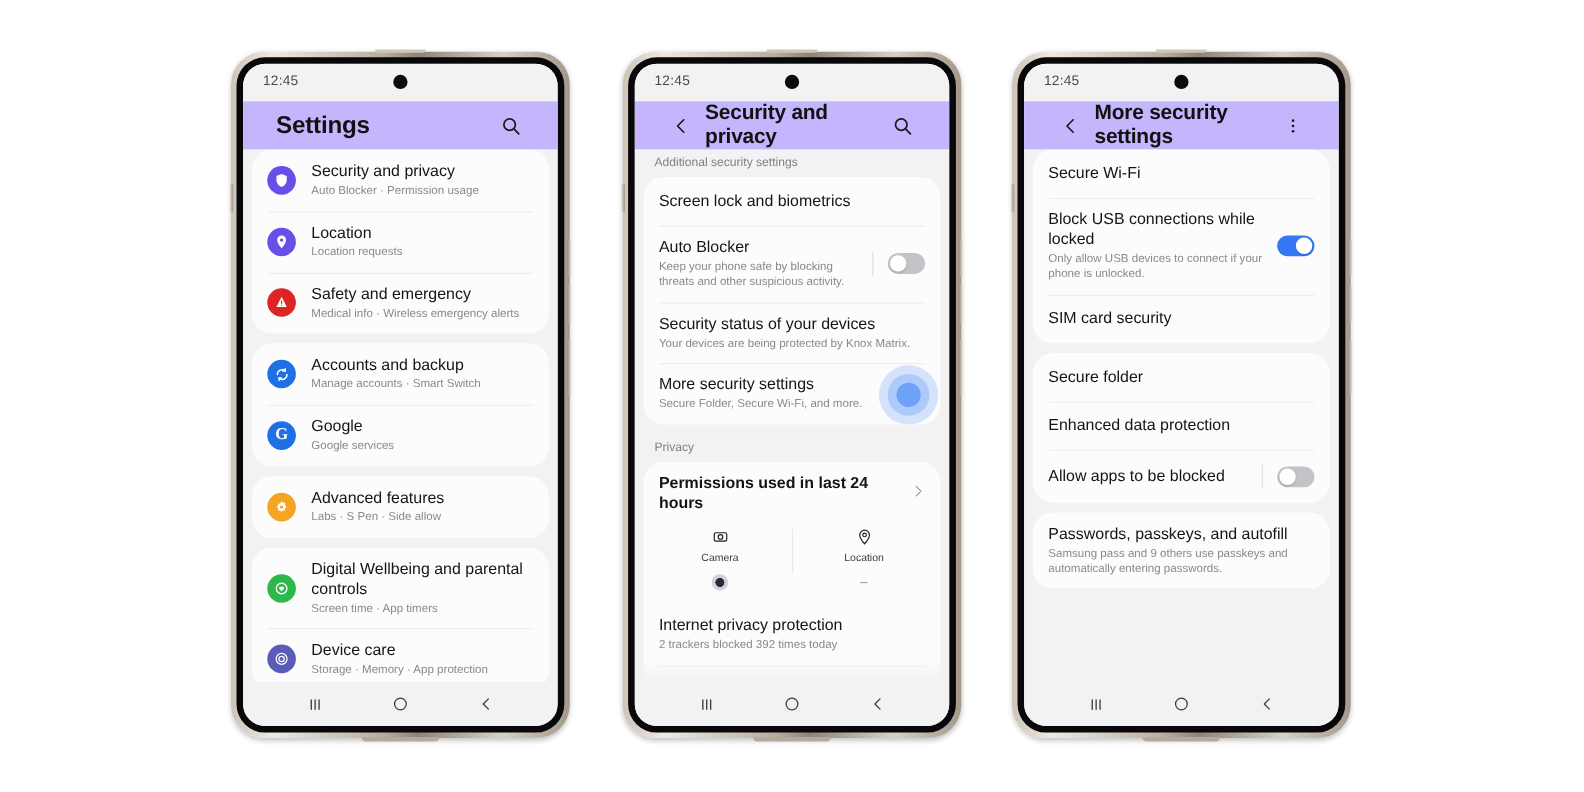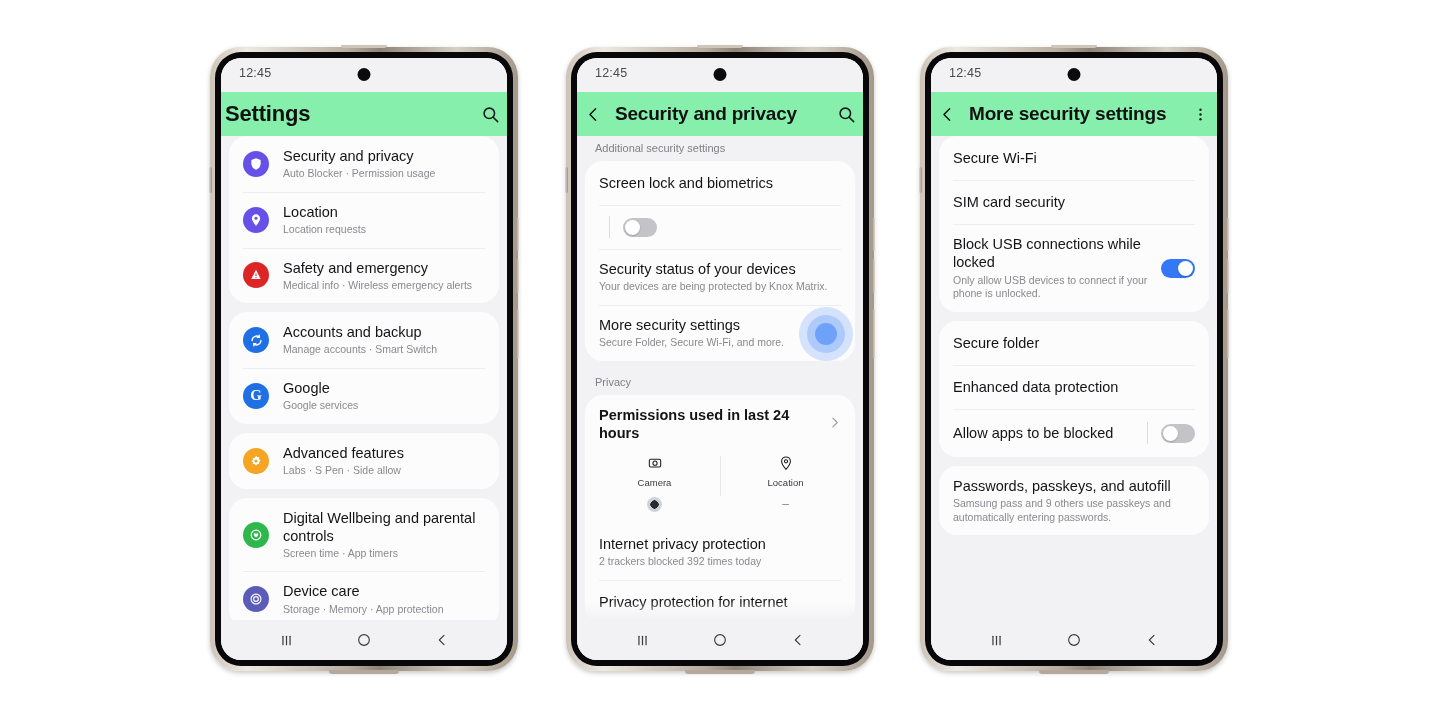--- a/index.html
+++ b/index.html
@@ -39,21 +39,21 @@
   .top-notch{position:absolute;left:50%;transform:translateX(-50%);top:-2px;
     width:46px;height:3px;border-radius:0 0 3px 3px;background:#cfc6ba;}
 
   
   .statusbar{height:34px;flex:0 0 auto;position:relative;background:#f2f2f4;}
   .status-time{position:absolute;left:18px;top:8px;font-size:12.5px;color:#4a4a4c;letter-spacing:.2px;}
   .punchhole{position:absolute;left:50%;top:10px;transform:translateX(-50%);
     width:13px;height:13px;border-radius:50%;background:#0b0b0d;}
 
   
-  .apphdr{flex:0 0 auto;display:flex;align-items:center;height:44px;padding:0 4px;background:#86efac;}
+  .apphdr{flex:0 0 auto;display:flex;align-items:center;height:44px;padding:0 30px;background:#c4b5fd;}
   .apphdr .back{width:24px;height:24px;flex:0 0 auto;display:flex;align-items:center;justify-content:center;}
   .apphdr .title{font-size:19px;font-weight:bold;color:#111;letter-spacing:-.2px;}
   .apphdr .title.big{font-size:22px;}
   .apphdr .spacer{flex:1 1 auto;}
   .apphdr .act{width:26px;height:26px;display:flex;align-items:center;justify-content:center;}
 
   
   .body{flex:1 1 auto;overflow:hidden;background:#f2f2f4;padding:0 8px;position:relative;}
   .section-label{font-size:11px;color:#808084;padding:6px 10px 7px 10px;}
   .card{background:#fcfcfd;border-radius:18px;margin-bottom:9px;overflow:hidden;}
@@ -307,20 +307,24 @@
         <div class="section-label">Additional security settings</div>
 
         <div class="card">
           <div class="row simple">
             <div class="txt">
               <div class="t1">Screen lock and biometrics</div>
             </div>
           </div>
 
           <div class="row">
+            <div class="txt">
+              <div class="t1">Auto Blocker</div>
+              <div class="t2">Keep your phone safe by blocking threats and other suspicious activity.</div>
+            </div>
             <div class="tgl-wrap">
               <div class="tgl-div"></div>
               <div class="tgl">
                   <div class="kn"></div>
                 </div>
             </div>
           </div>
 
           <div class="row">
             <div class="txt">
@@ -450,34 +454,34 @@
       </div>
 
       <div class="body">
 
         <div class="card">
           <div class="row simple">
             <div class="txt">
               <div class="t1">Secure Wi-Fi</div>
             </div>
           </div>
-          <div class="row simple">
-            <div class="txt">
-              <div class="t1">SIM card security</div>
-            </div>
-          </div>
           <div class="row">
             <div class="txt">
               <div class="t1">Block USB connections while locked</div>
               <div class="t2">Only allow USB devices to connect if your phone is unlocked.</div>
             </div>
             <div class="tgl-wrap">
               <div class="tgl on">
                   <div class="kn"></div>
                 </div>
+            </div>
+          </div>
+          <div class="row simple">
+            <div class="txt">
+              <div class="t1">SIM card security</div>
             </div>
           </div>
         </div>
 
         <div class="card">
           <div class="row simple">
             <div class="txt">
               <div class="t1">Secure folder</div>
             </div>
           </div>

